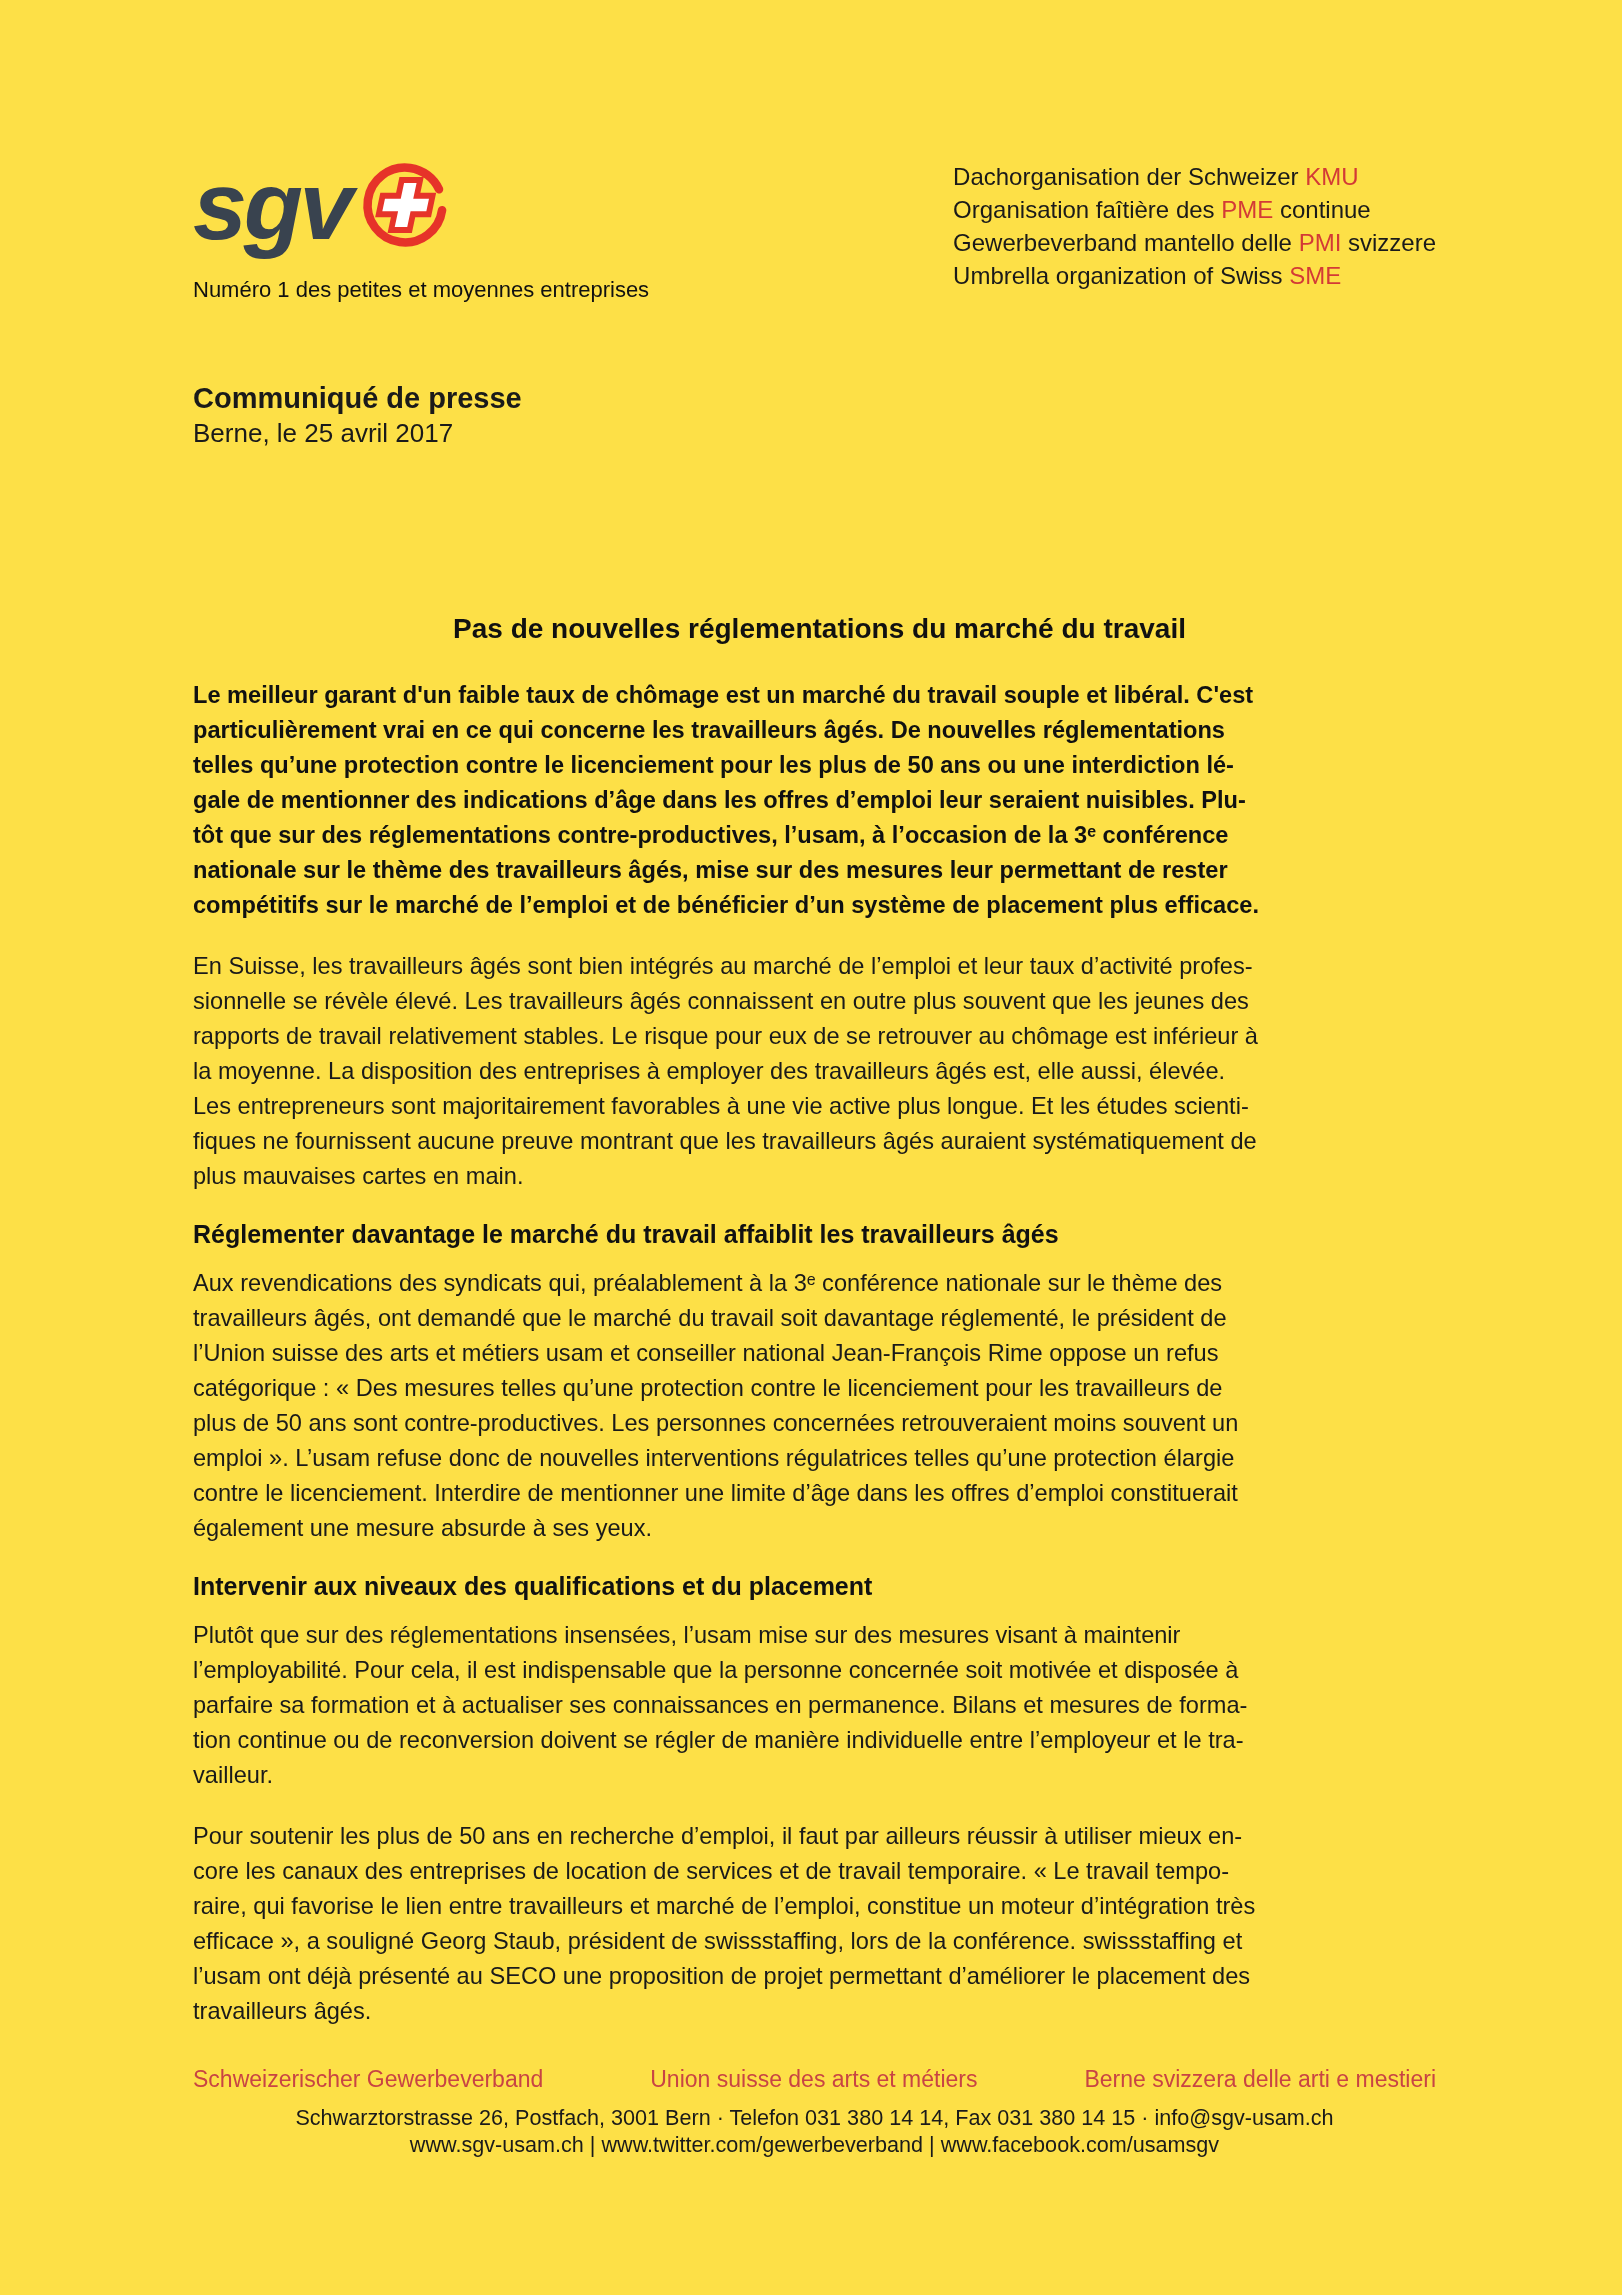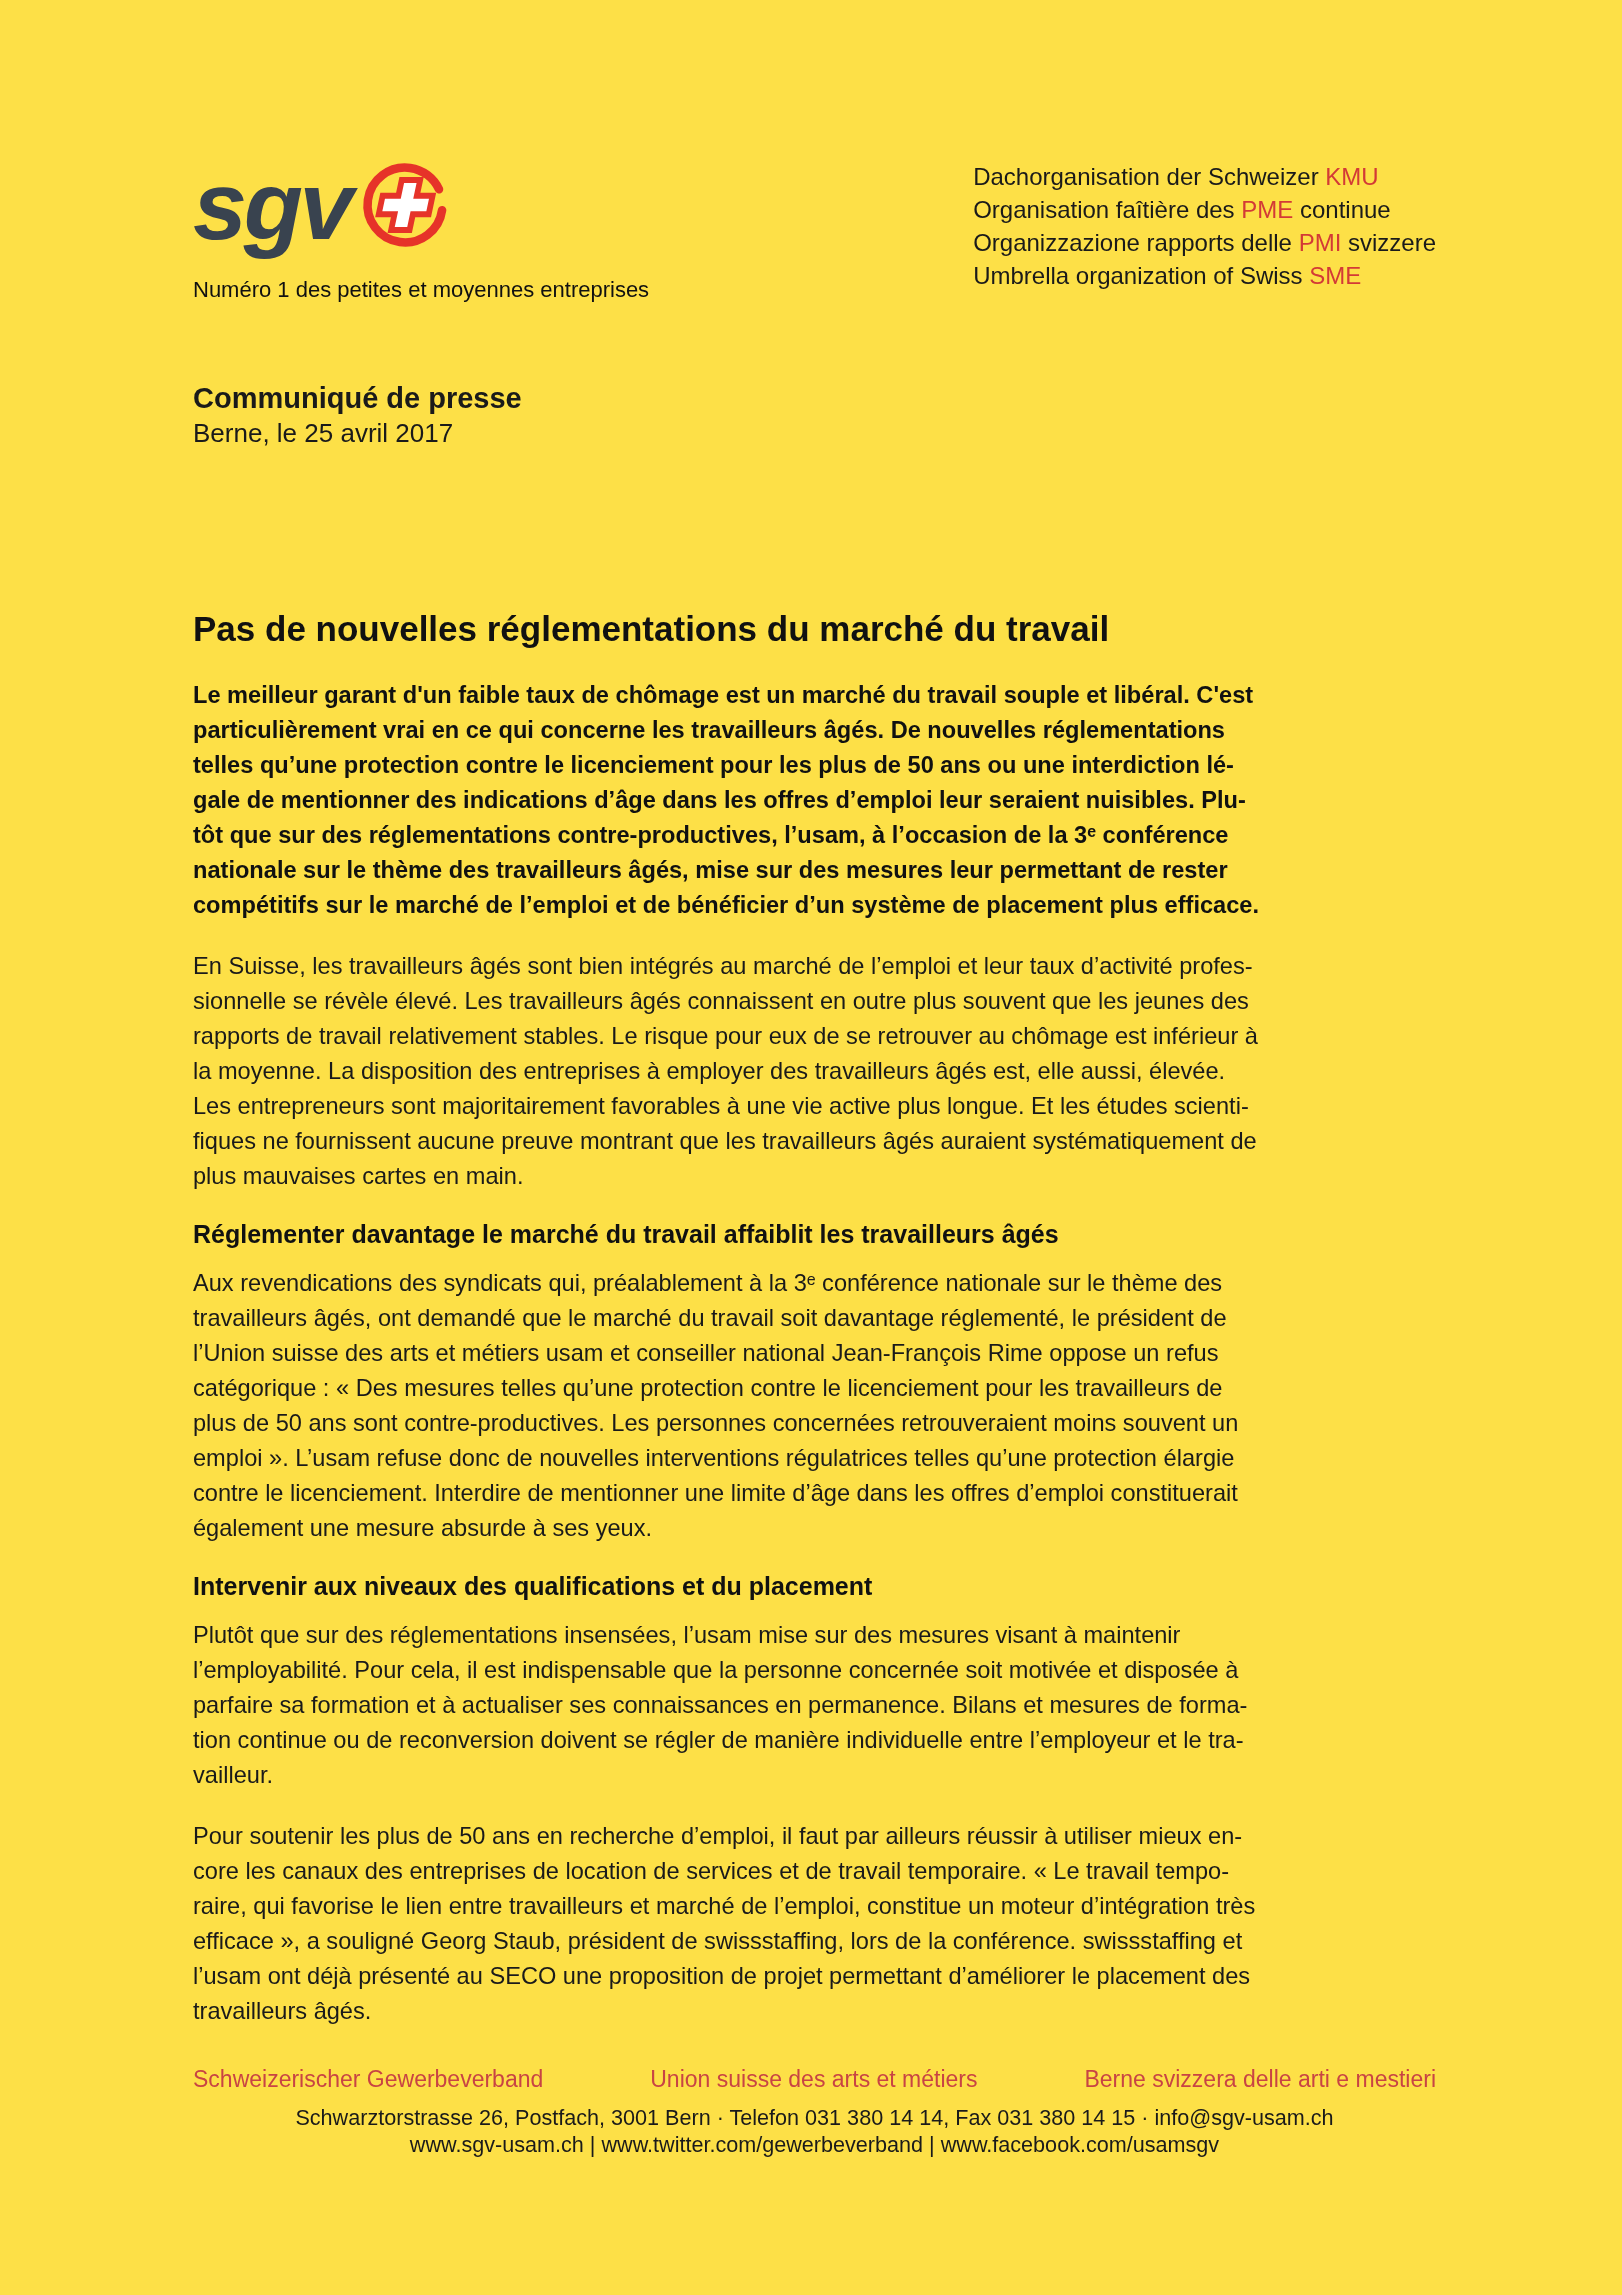--- a/index.html
+++ b/index.html
@@ -71,24 +71,25 @@
 
   
   .article {
     position: absolute;
     top: 609px;
     left: 193px;
     width: 1253px;
   }
   .article h1 {
     margin: 0 0 29px 0;
-    font-size: 35px;
+    font-size: 28px;
     line-height: 40px;
     font-weight: 700;
     color: #111111;
+    text-align: center;
   }
   .para {
     margin: 0 0 26px 0;
     font-size: 23.6px;
     line-height: 35px;
     white-space: pre-line;
     color: #1a1a1a;
   }
   .para.lead { font-weight: 700; color: #111111; }
   .article h2 {
@@ -146,21 +147,21 @@
             </g>
           </svg>
         </span>
       </div>
       <div class="logo-tagline">Numéro 1 des petites et moyennes entreprises</div>
     </div>
 
     <div class="org-lines">
       <div><span>Dachorganisation der Schweizer </span><span class="org-highlight">KMU</span><span></span></div>
       <div><span>Organisation faîtière des </span><span class="org-highlight">PME</span><span> continue</span></div>
-      <div><span>Organizzazione rapports delle </span><span class="org-highlight">PMI</span><span> svizzere</span></div>
+      <div><span>Gewerbeverband mantello delle </span><span class="org-highlight">PMI</span><span> svizzere</span></div>
       <div><span>Umbrella organization of Swiss </span><span class="org-highlight">SME</span><span></span></div>
     </div>
 
   </div>
 
   <div class="meta">
     <div class="doc-type">Communiqué de presse</div>
     <div class="dateline">Berne, le 25 avril 2017</div>
   </div>
 

